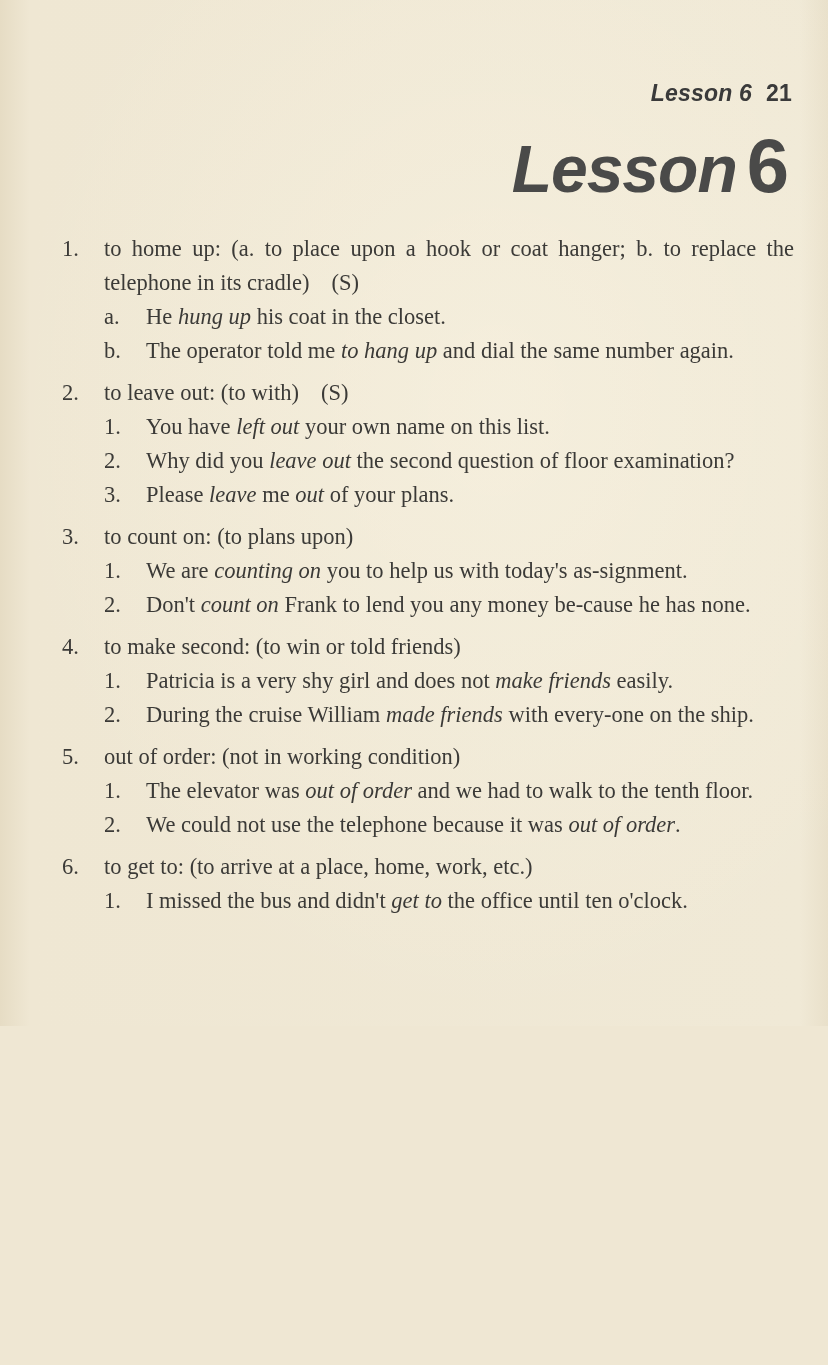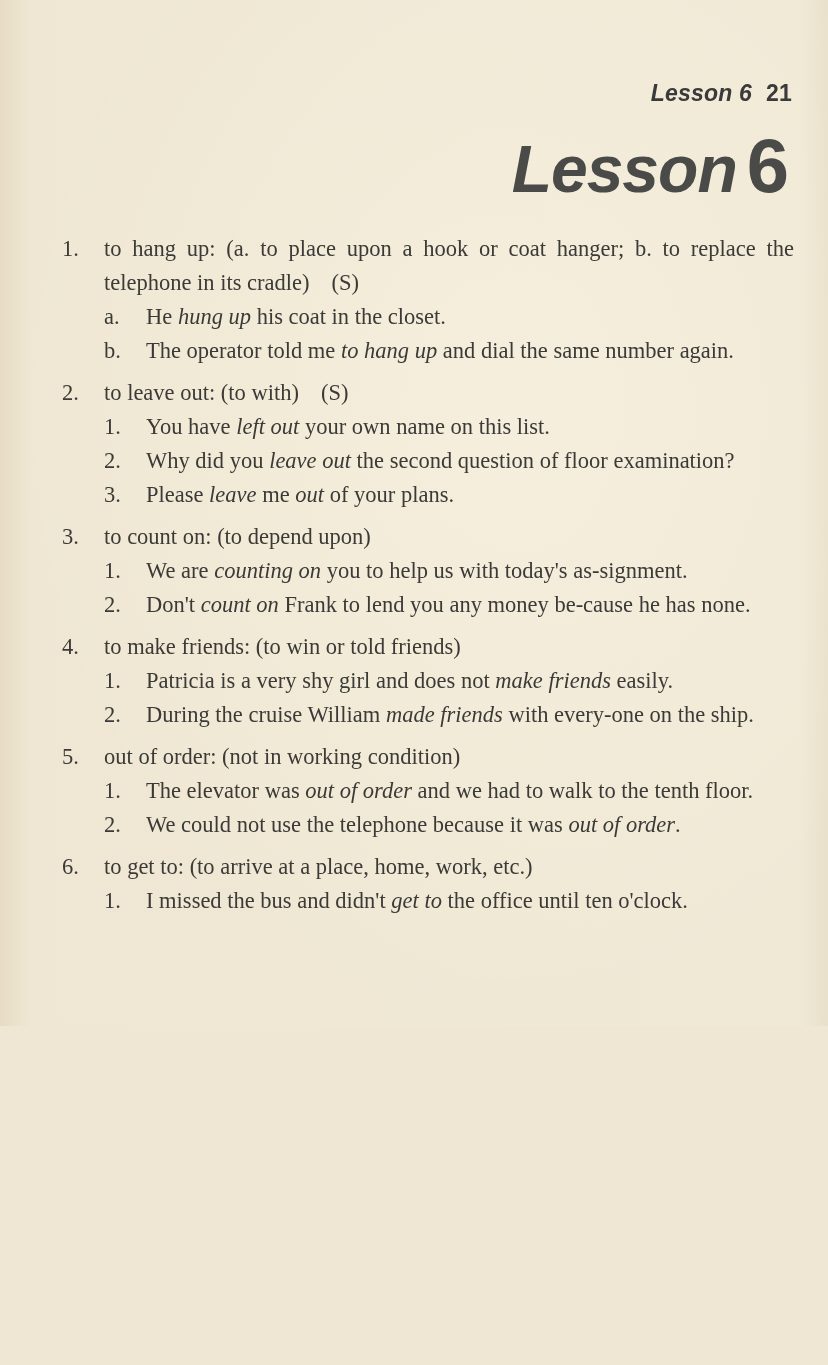--- a/index.html
+++ b/index.html
@@ -112,21 +112,21 @@
   <div class="lesson-title">
     <span>Lesson</span><span class="num">6</span>
   </div>
 
   <div class="entries">
 
     <div class="entry">
       <div class="entry-head">
         <span class="entry-num">1.</span>
         <span class="entry-text">
-          <span>to hang up:</span>
+          <span>to home up:</span>
           <span>(a. to place upon a hook or coat hanger; b. to replace the telephone in its cradle)</span><span class="gap"></span><span>(S)</span>
         </span>
       </div>
       <div class="examples">
         <div class="example">
           <span class="ex-num">a.</span>
           <span class="ex-text"><span>He </span><em>hung up</em><span> his coat in the closet.</span></span>
         </div>
         <div class="example">
           <span class="ex-num">b.</span>
@@ -157,40 +157,40 @@
           <span class="ex-text"><span>Please </span><em>leave</em><span> me </span><em>out</em><span> of your plans.</span></span>
         </div>
       </div>
     </div>
 
     <div class="entry">
       <div class="entry-head">
         <span class="entry-num">3.</span>
         <span class="entry-text">
           <span>to count on:</span>
-          <span>(to depend upon)</span>
+          <span>(to plans upon)</span>
         </span>
       </div>
       <div class="examples">
         <div class="example">
           <span class="ex-num">1.</span>
           <span class="ex-text"><span>We are </span><em>counting on</em><span> you to help us with today's as-signment.</span></span>
         </div>
         <div class="example">
           <span class="ex-num">2.</span>
           <span class="ex-text"><span>Don't </span><em>count on</em><span> Frank to lend you any money be-cause he has none.</span></span>
         </div>
       </div>
     </div>
 
     <div class="entry">
       <div class="entry-head">
         <span class="entry-num">4.</span>
         <span class="entry-text">
-          <span>to make friends:</span>
+          <span>to make second:</span>
           <span>(to win or told friends)</span>
         </span>
       </div>
       <div class="examples">
         <div class="example">
           <span class="ex-num">1.</span>
           <span class="ex-text"><span>Patricia is a very shy girl and does not </span><em>make friends</em><span> easily.</span></span>
         </div>
         <div class="example">
           <span class="ex-num">2.</span>

